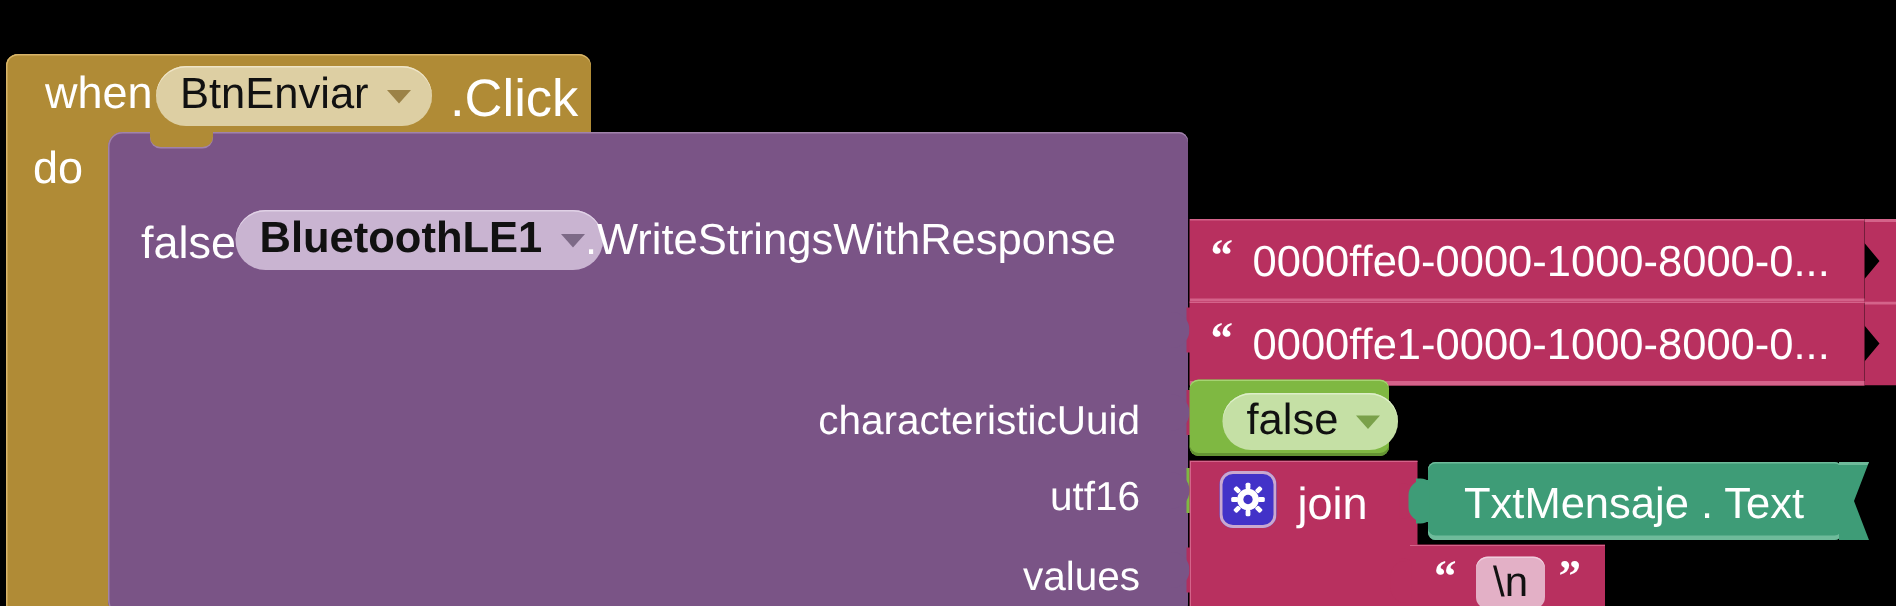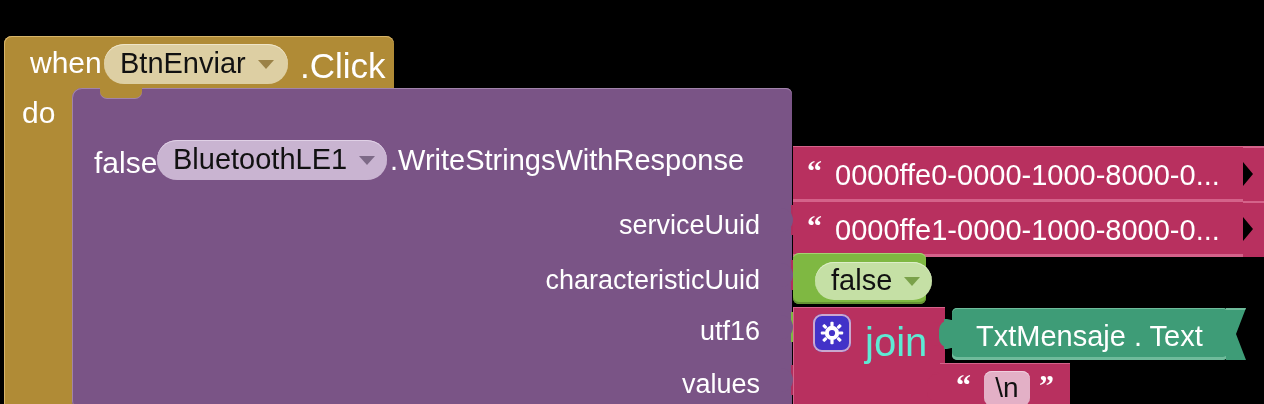--- a/index.html
+++ b/index.html
@@ -175,20 +175,21 @@
     left: 85px;
     top: 52px;
     height: 40px;
     padding: 0 12px 0 16px;
     background: #c9b4d1;
     border-radius: 20px;
     display: flex;
     align-items: center;
     gap: 12px;
     box-shadow: inset 0 1px 0 #e0d1e6;
+    font-weight: bold;
   }
   .call-dropdown .ddtext {
     font-size: 29px;
     color: #111111;
     line-height: 1;
     position: relative;
     top: -1px;
   }
   .caret-purple { border-top-color: #7d6a87; }
 
@@ -315,22 +316,22 @@
     height: 38px;
     background: #4232c8;
     border-radius: 9px;
     box-shadow: inset 0 0 0 2px #c9a8cf;
     display: flex;
     align-items: center;
     justify-content: center;
   }
   .join-label {
     position: absolute;
-    font-size: 40px;
-    color: #5eead4;
+    font-size: 30px;
+    color: #ffffff;
   }
 
   
   .getter-block {
     position: absolute;
     background: #3e9c77;
     border-radius: 5px;
     box-shadow: inset 0 1px 0 #6fbb9b, inset 0 -3px 0 #6fbb9b;
   }
   .getter-label {
@@ -398,21 +399,20 @@
 
     <div class="txt call-label">false</div>
 
     <div class="call-dropdown">
       <span class="ddtext">BluetoothLE1</span>
       <span class="caret caret-purple"></span>
     </div>
 
     <div class="txt call-method">.WriteStringsWithResponse</div>
 
-    <div class="param-label" style="top:122px;">serviceUuid</div>
 
     <div class="param-label" style="top:177px;">characteristicUuid</div>
 
     <div class="param-label" style="top:228px;">utf16</div>
 
     <div class="param-label" style="top:281px;">values</div>
 
     <div class="socket" style="right:-11px; top:117px;"></div>
     <div class="socket" style="right:-11px; top:172px;"></div>
     <div class="socket socket-green" style="right:-11px; top:224px;"></div>

